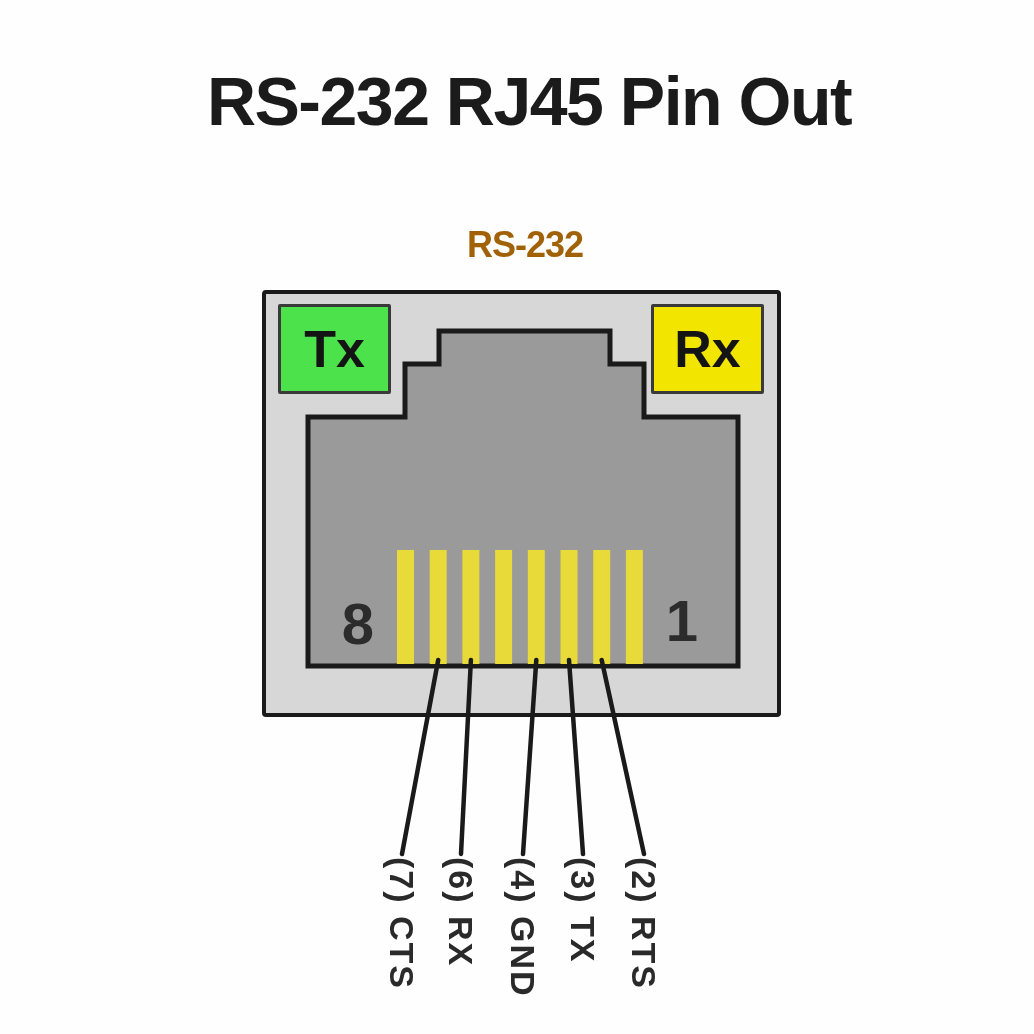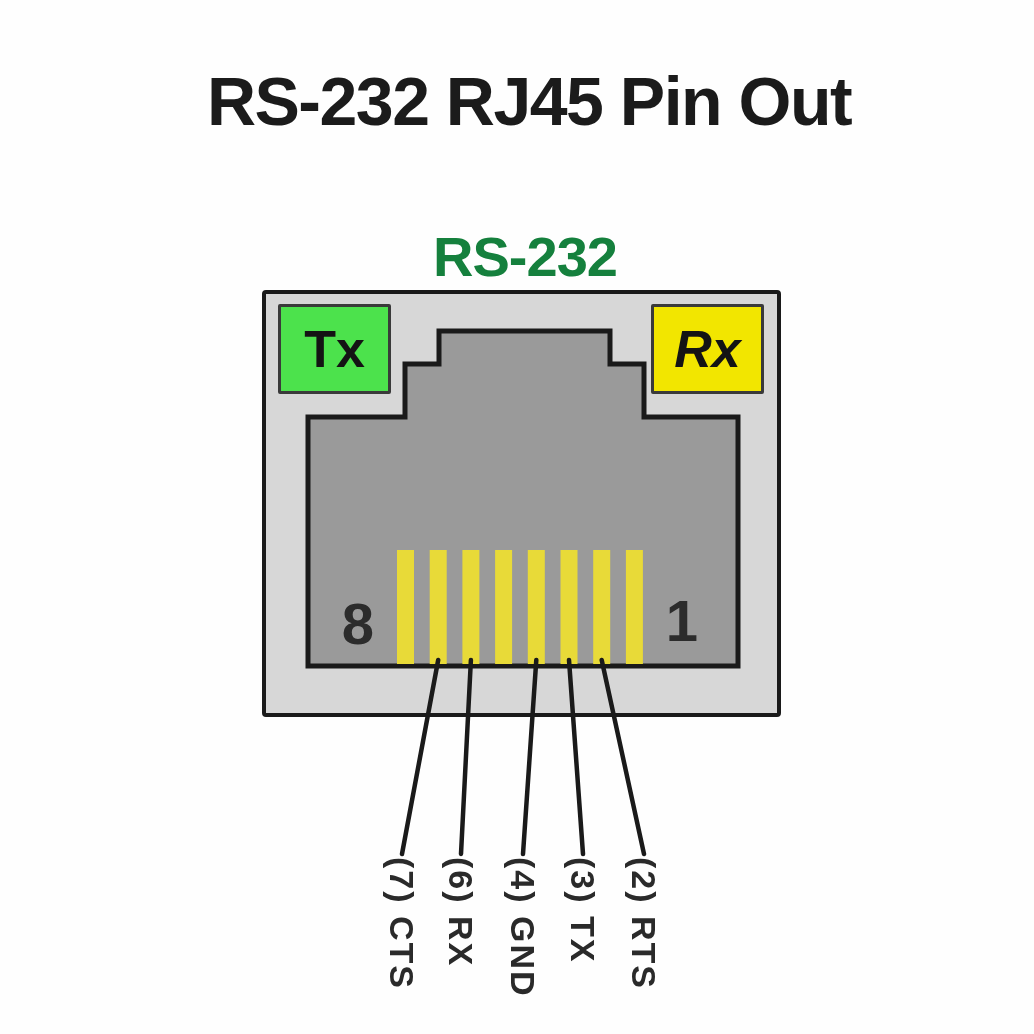--- a/index.html
+++ b/index.html
@@ -21,24 +21,24 @@
     font-weight: 700;
     letter-spacing: -1.5px;
     color: #1b1b1b;
     z-index: 3;
   }
   .connector-caption {
     position: absolute;
     left: 325px; top: 224px;
     width: 400px;
     text-align: center;
-    font-size: 56px;
+    font-size: 36px;
     font-weight: 700;
     letter-spacing: -1px;
-    color: #15803d;
+    color: #a16207;
     z-index: 3;
   }
   .connector-body {
     position: absolute;
     left: 262px; top: 290px;
     width: 519px; height: 427px;
     background: #d7d7d7;
     border: 4px solid #1c1c1c;
     border-radius: 4px;
     box-sizing: border-box;
@@ -117,21 +117,21 @@
         <line x1="536.3" y1="660" x2="523" y2="854" stroke="#1a1a1a" stroke-width="4.5" stroke-linecap="round"></line>
         <line x1="569.0" y1="660" x2="583" y2="854" stroke="#1a1a1a" stroke-width="4.5" stroke-linecap="round"></line>
         <line x1="601.7" y1="660" x2="644" y2="854" stroke="#1a1a1a" stroke-width="4.5" stroke-linecap="round"></line>
       </g>
   </svg>
 
   <div class="badge badge-tx" style="background: rgb(76, 226, 76);">
     <span>Tx</span>
   </div>
 
-  <div class="badge badge-rx" style="background: rgb(242, 230, 0); font-style: italic;">
+  <div class="badge badge-rx" style="background: rgb(242, 230, 0);">
     <span>Rx</span>
   </div>
 
   <div class="pin-number pin-number-left">8</div>
 
   <div class="pin-number pin-number-right">1</div>
 
   <div id="labels">
       <div class="pin-label" style="left: 382px;">(7) CTS</div>
       <div class="pin-label" style="left: 441px;">(6) RX</div>

